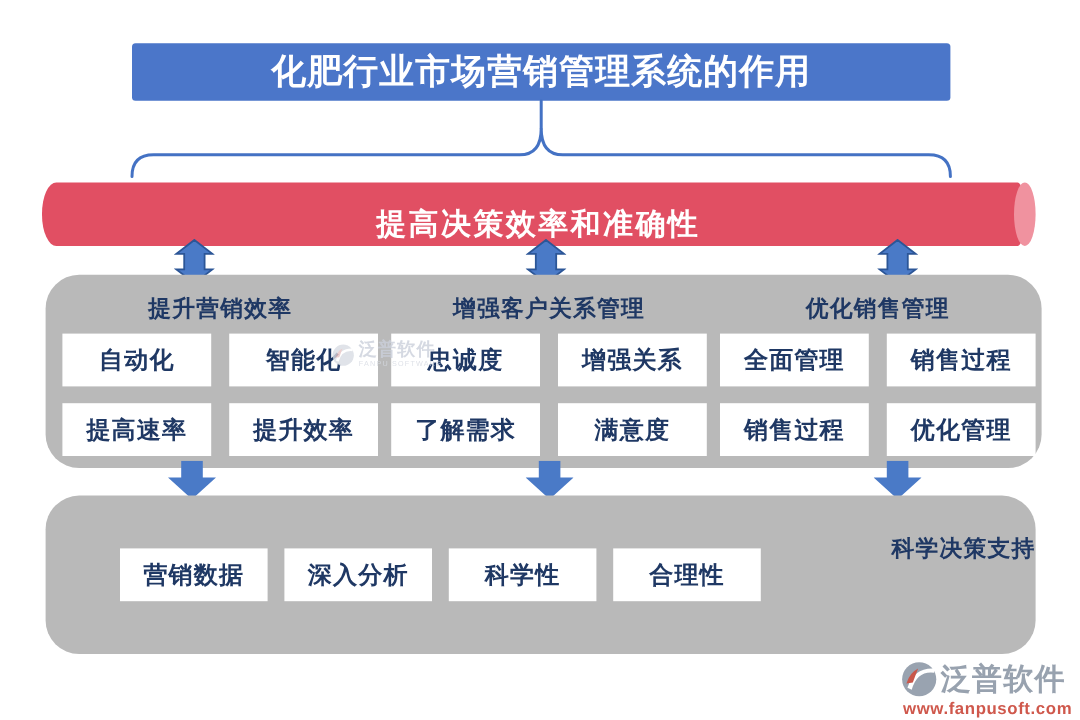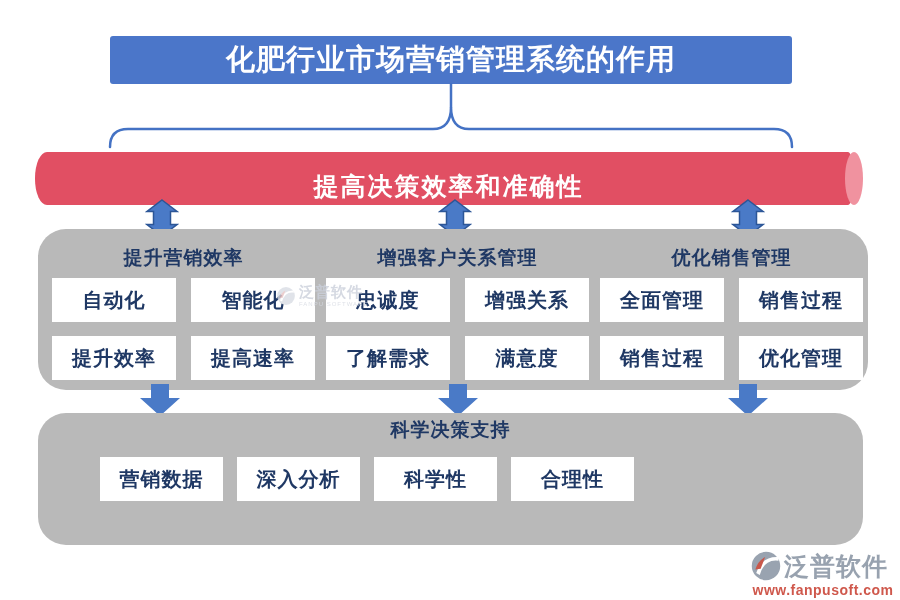--- a/index.html
+++ b/index.html
@@ -54,21 +54,21 @@
   .chip{
     width:124px;height:44px;background:var(--chip_bg,#FFFFFF);border-radius:0;
     display:flex;align-items:center;justify-content:center;
     color:var(--navy_text,#1F3864);font-size:20px;font-weight:bold;letter-spacing:1px;
   }
   .support-panel{
     position:absolute;left:38px;top:413px;width:825px;height:132px;
     background:var(--panel_bg,#B9B9B9);border-radius:28px;
   }
   .support-header{
-    position:absolute;left:0;top:4px;width:100%;height:26px;line-height:26px;text-align:center;
+    position:absolute;left:0;top:32px;width:100%;height:26px;line-height:26px;text-align:right;
     color:var(--navy_text,#1F3864);font-size:19px;font-weight:bold;letter-spacing:1px;
   }
   .support-chips{position:absolute;left:62px;top:44px;display:flex;gap:14px;}
   .support-chips .chip{width:123px;}
   
   .watermark{
     position:absolute;left:276px;top:284px;display:flex;align-items:center;gap:3px;
     opacity:0.8;pointer-events:none;
   }
   .watermark .wm-text{display:flex;flex-direction:column;line-height:1;}
@@ -112,22 +112,22 @@
   </svg>
 
   <div class="benefits-panel">
     <div class="bcol">
       <div class="col-header">提升营销效率</div>
       <div class="chip-row">
         <div class="chip">自动化</div>
         <div class="chip">智能化</div>
       </div>
       <div class="chip-row">
+        <div class="chip">提高速率</div>
         <div class="chip">提升效率</div>
-        <div class="chip">提高速率</div>
       </div>
     </div>
     <div class="bcol">
       <div class="col-header">增强客户关系管理</div>
       <div class="chip-row">
         <div class="chip">忠诚度</div>
         <div class="chip">增强关系</div>
       </div>
       <div class="chip-row">
         <div class="chip">了解需求</div>

